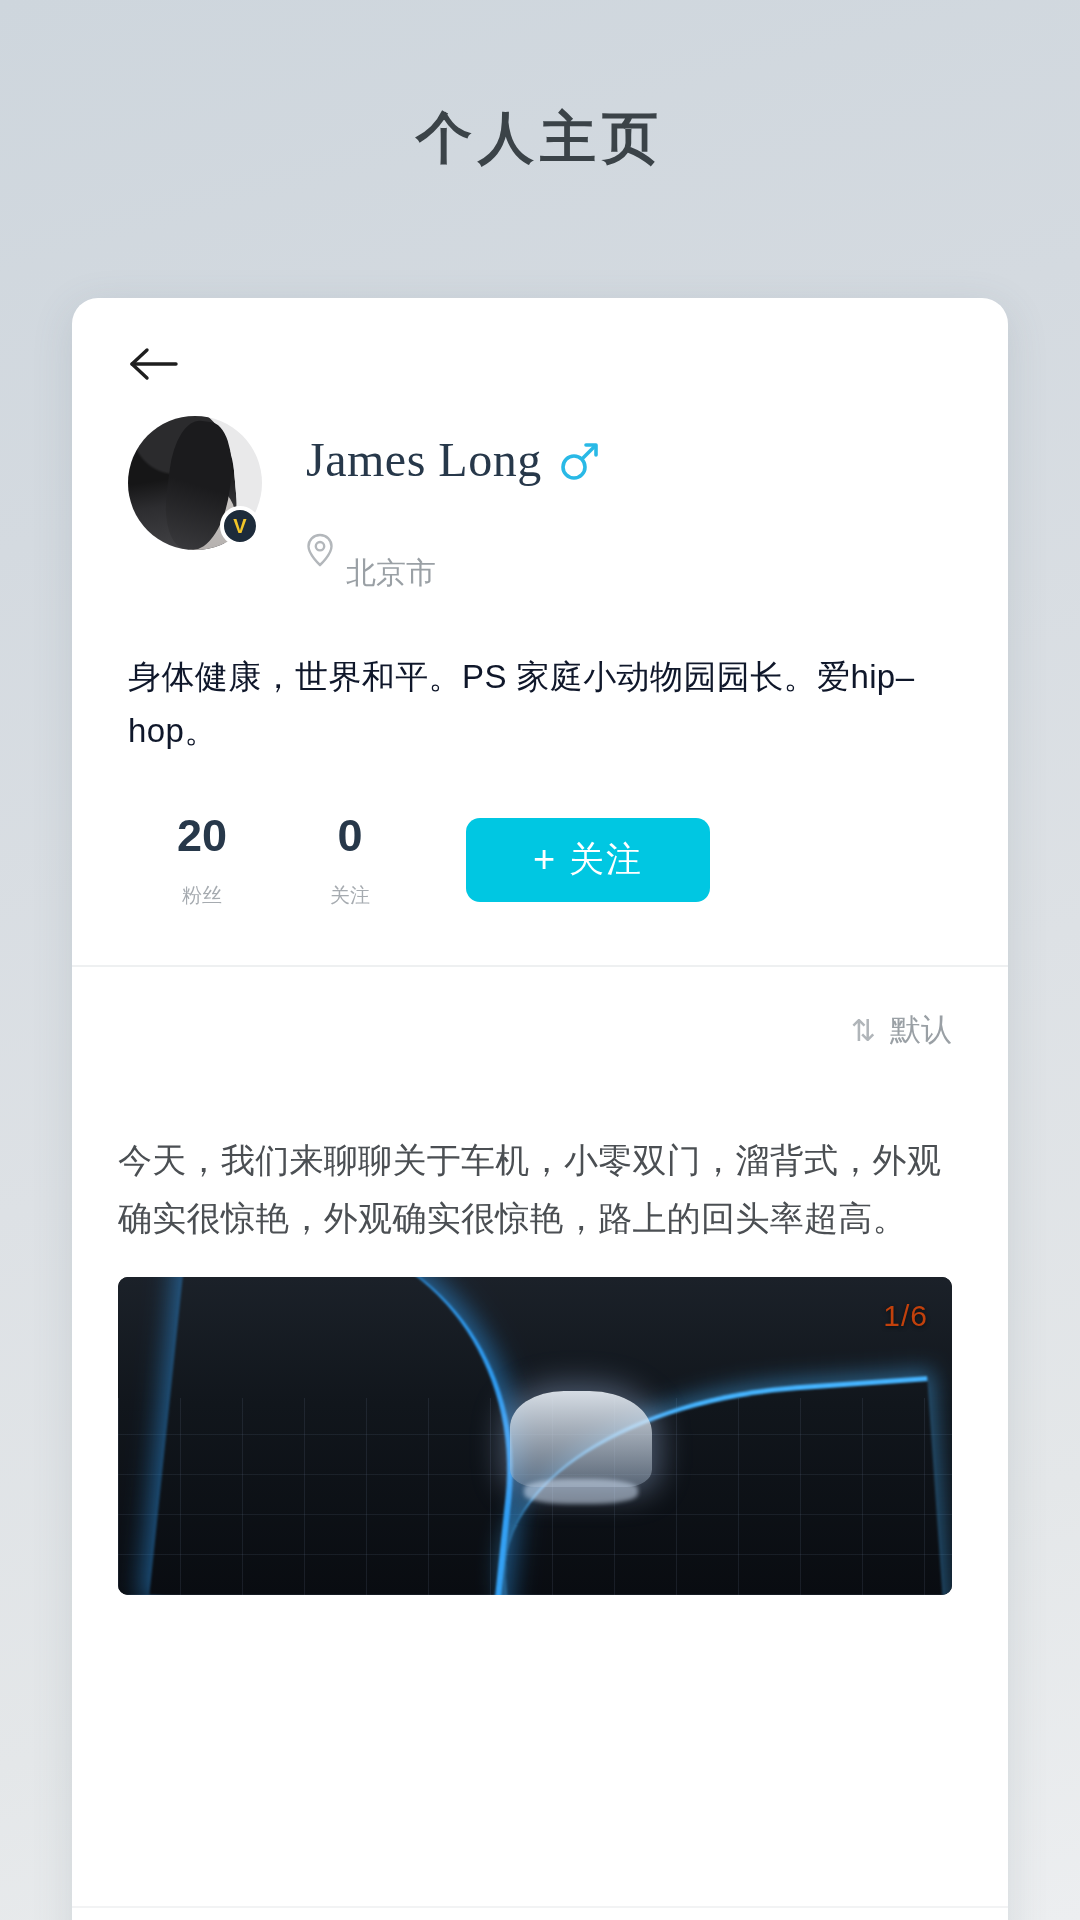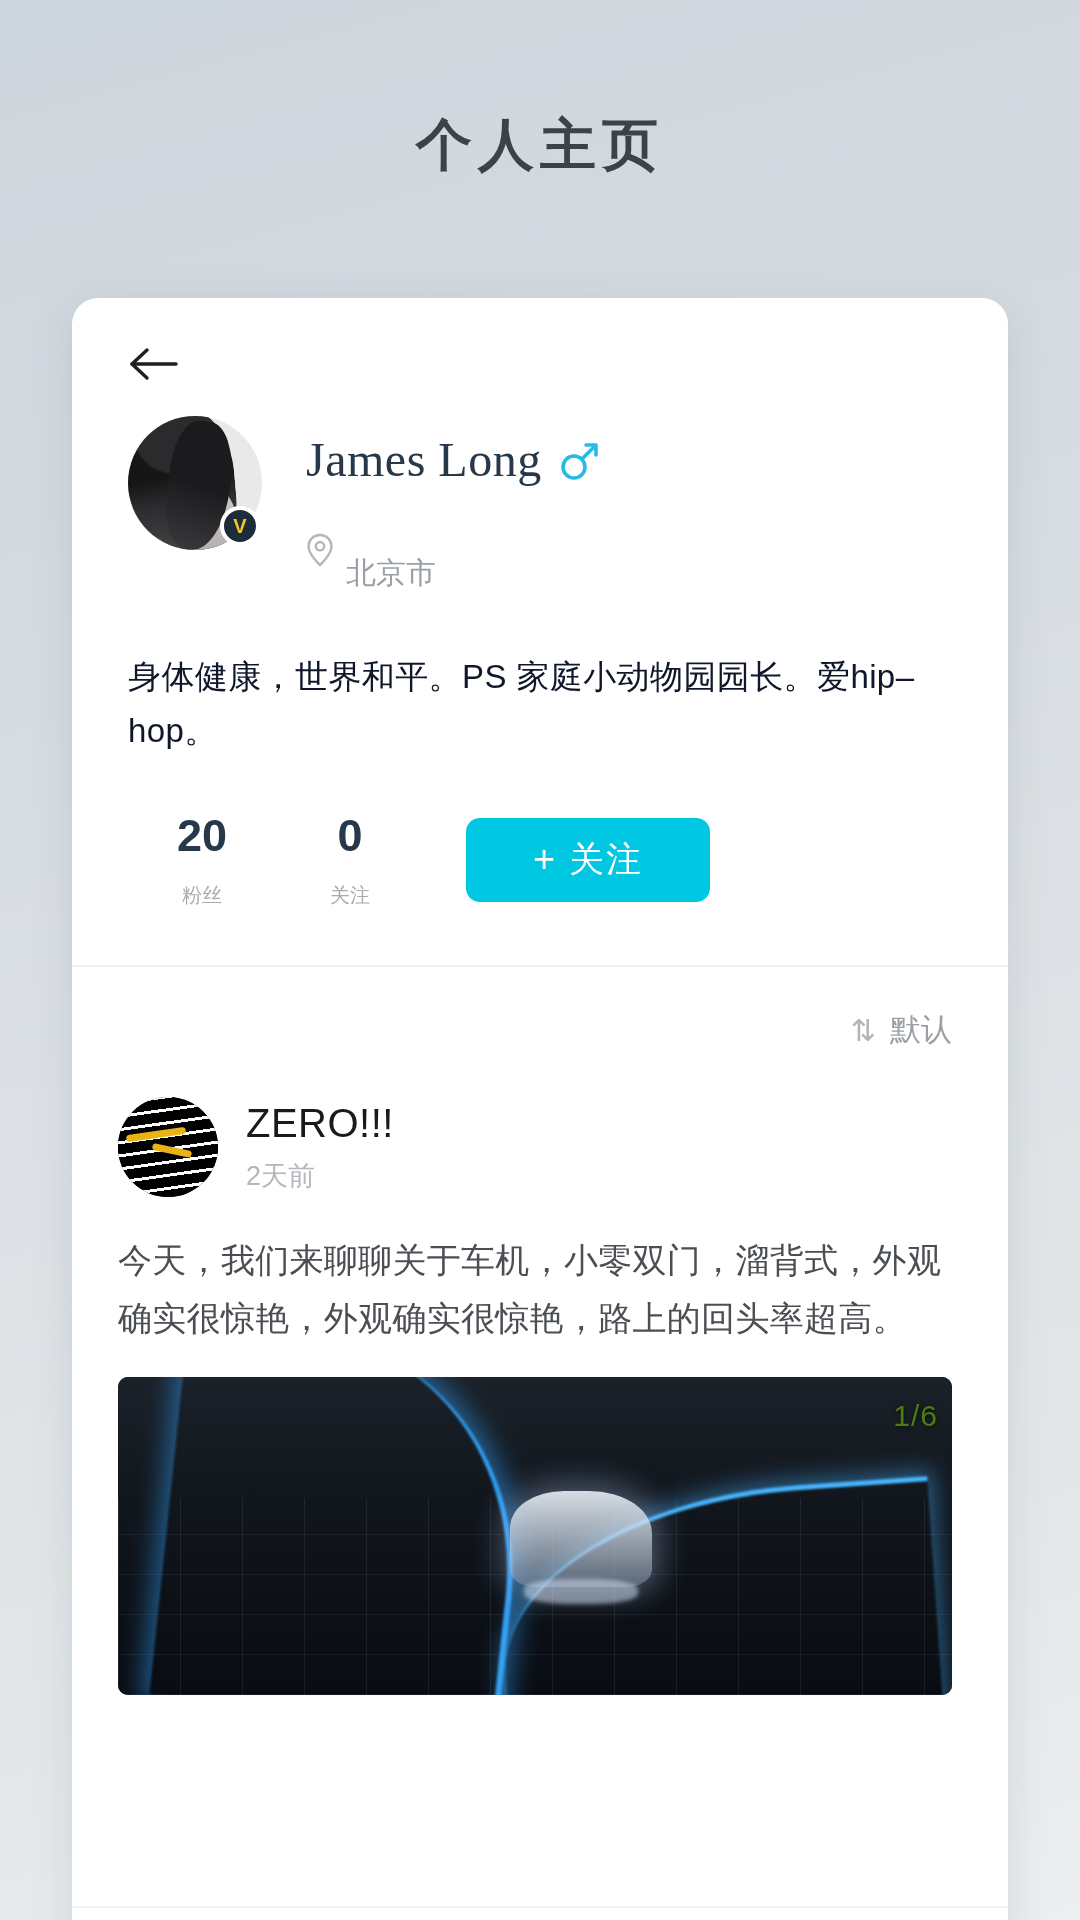--- a/index.html
+++ b/index.html
@@ -8,21 +8,21 @@
     font-family:"Liberation Sans","DejaVu Sans",sans-serif;
     overflow:hidden;
   }
   body {
     background:linear-gradient(165deg,#ced6dd 0%,#d4dae0 25%,#dde1e5 55%,#e4e7e9 80%,#eceef0 100%);
     position:relative;
   }
 
   
   .page-title {
-    position:absolute; top:108px; left:0; width:100%;
+    position:absolute; top:101px; left:0; width:100%;
     text-align:center;
     font-size:56px; font-weight:700; letter-spacing:6px;
     color:#3b4348;
   }
 
   
   .card {
     position:absolute; left:72px; top:298px;
     width:936px; height:1700px;
     background:#ffffff;
@@ -180,22 +180,22 @@
     background:linear-gradient(180deg,rgba(235,242,250,.9),rgba(150,170,195,.55));
     border-radius:38% 44% 18% 18%;
     box-shadow:0 0 30px 8px rgba(180,210,255,.35);
   }
   .media .car:after {
     content:''; position:absolute; left:10%; bottom:-18%;
     width:80%; height:26%;
     background:rgba(220,235,255,.5); border-radius:40%; filter:blur(2px);
   }
   .counter {
-    position:absolute; right:14px; top:22px;
-    color:#4d7c0f; font-size:30px; letter-spacing:1px;
+    position:absolute; right:24px; top:22px;
+    color:#c2410c; font-size:30px; letter-spacing:1px;
     text-shadow:0 1px 4px rgba(0,0,0,.6);
   }
 
   
   .actions {
     position:absolute; left:0; right:0; bottom:0; height:92px;
     display:flex; align-items:center;
     border-top:2px solid #f2f3f4; background:#fff;
   }
 </style>
@@ -269,31 +269,20 @@
   <div class="divider"></div>
 
   <div class="sort-row">
     <div class="sort-btn">
       <span class="sicon">⇅</span>
       <span class="slbl">默认</span>
     </div>
   </div>
 
   <div class="post">
-    <div class="post-head">
-      <div class="post-av">
-        <div class="lines"></div>
-        <div class="y1"></div>
-        <div class="y2"></div>
-      </div>
-      <div class="post-meta">
-        <div class="post-author">ZERO!!!</div>
-        <div class="post-time">2天前</div>
-      </div>
-    </div>
 
     <div class="post-body">今天，我们来聊聊关于车机，小零双门，溜背式，外观确实很惊艳，外观确实很惊艳，路上的回头率超高。</div>
 
     <div class="media">
       <div class="floor"></div>
       <div class="grid"></div>
       <div class="trail1"></div>
       <div class="trail2"></div>
       <div class="car"></div>
       <div class="counter">1/6</div>

